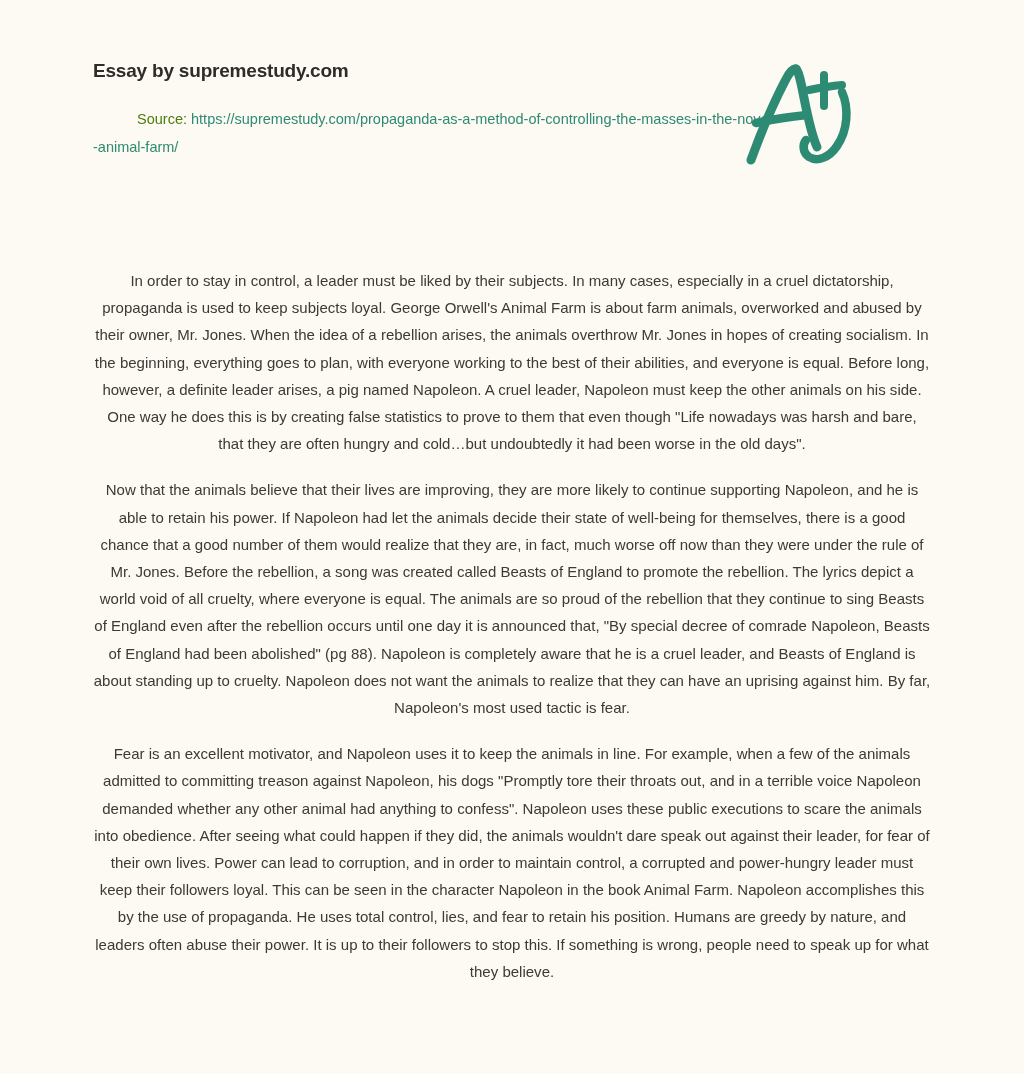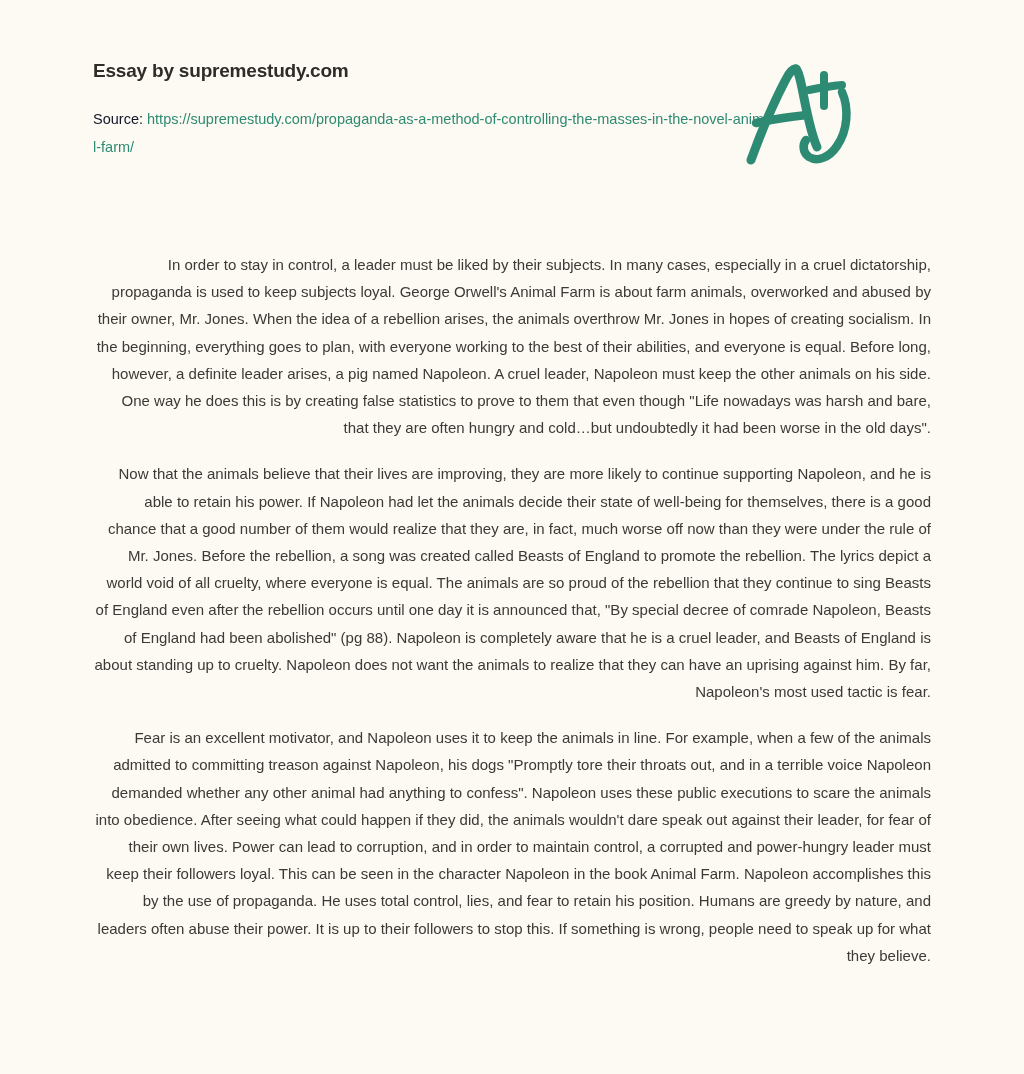--- a/index.html
+++ b/index.html
@@ -45,21 +45,22 @@
   .source-line {
     margin-top: 21px;
     font-size: 14.5px;
     line-height: 28px;
     color: #8d8881;
     max-width: 680px;
     word-break: break-word;
   }
 
   .source-label {
-    color: #0f172a;
+    color: #4d7c0f;
+    margin-left: 44px;
   }
 
   .source-url {
     color: #2e8b73;
     text-decoration: none;
     word-break: break-all;
   }
 
   
   .logo {
@@ -85,27 +86,27 @@
     font-size: 26px;
     font-weight: 600;
     color: #14120f;
     line-height: 35px;
     letter-spacing: -0.3px;
     margin: 0 0 27px 0;
     max-width: 800px;
   }
 
   .body-copy p {
-    margin: 0 0 19px 0;
+    margin: 16px 0 19px 0;
     font-size: 15px;
     line-height: 27.2px;
     color: #3c3936;
     letter-spacing: 0.01px;
     max-width: 843px;
-    text-align: right;
+    text-align: center;
   }
   .body-copy p:last-child {
     margin-bottom: 0;
   }
 </style>
 </head>
 <body>
 
 <div class="page">
 

